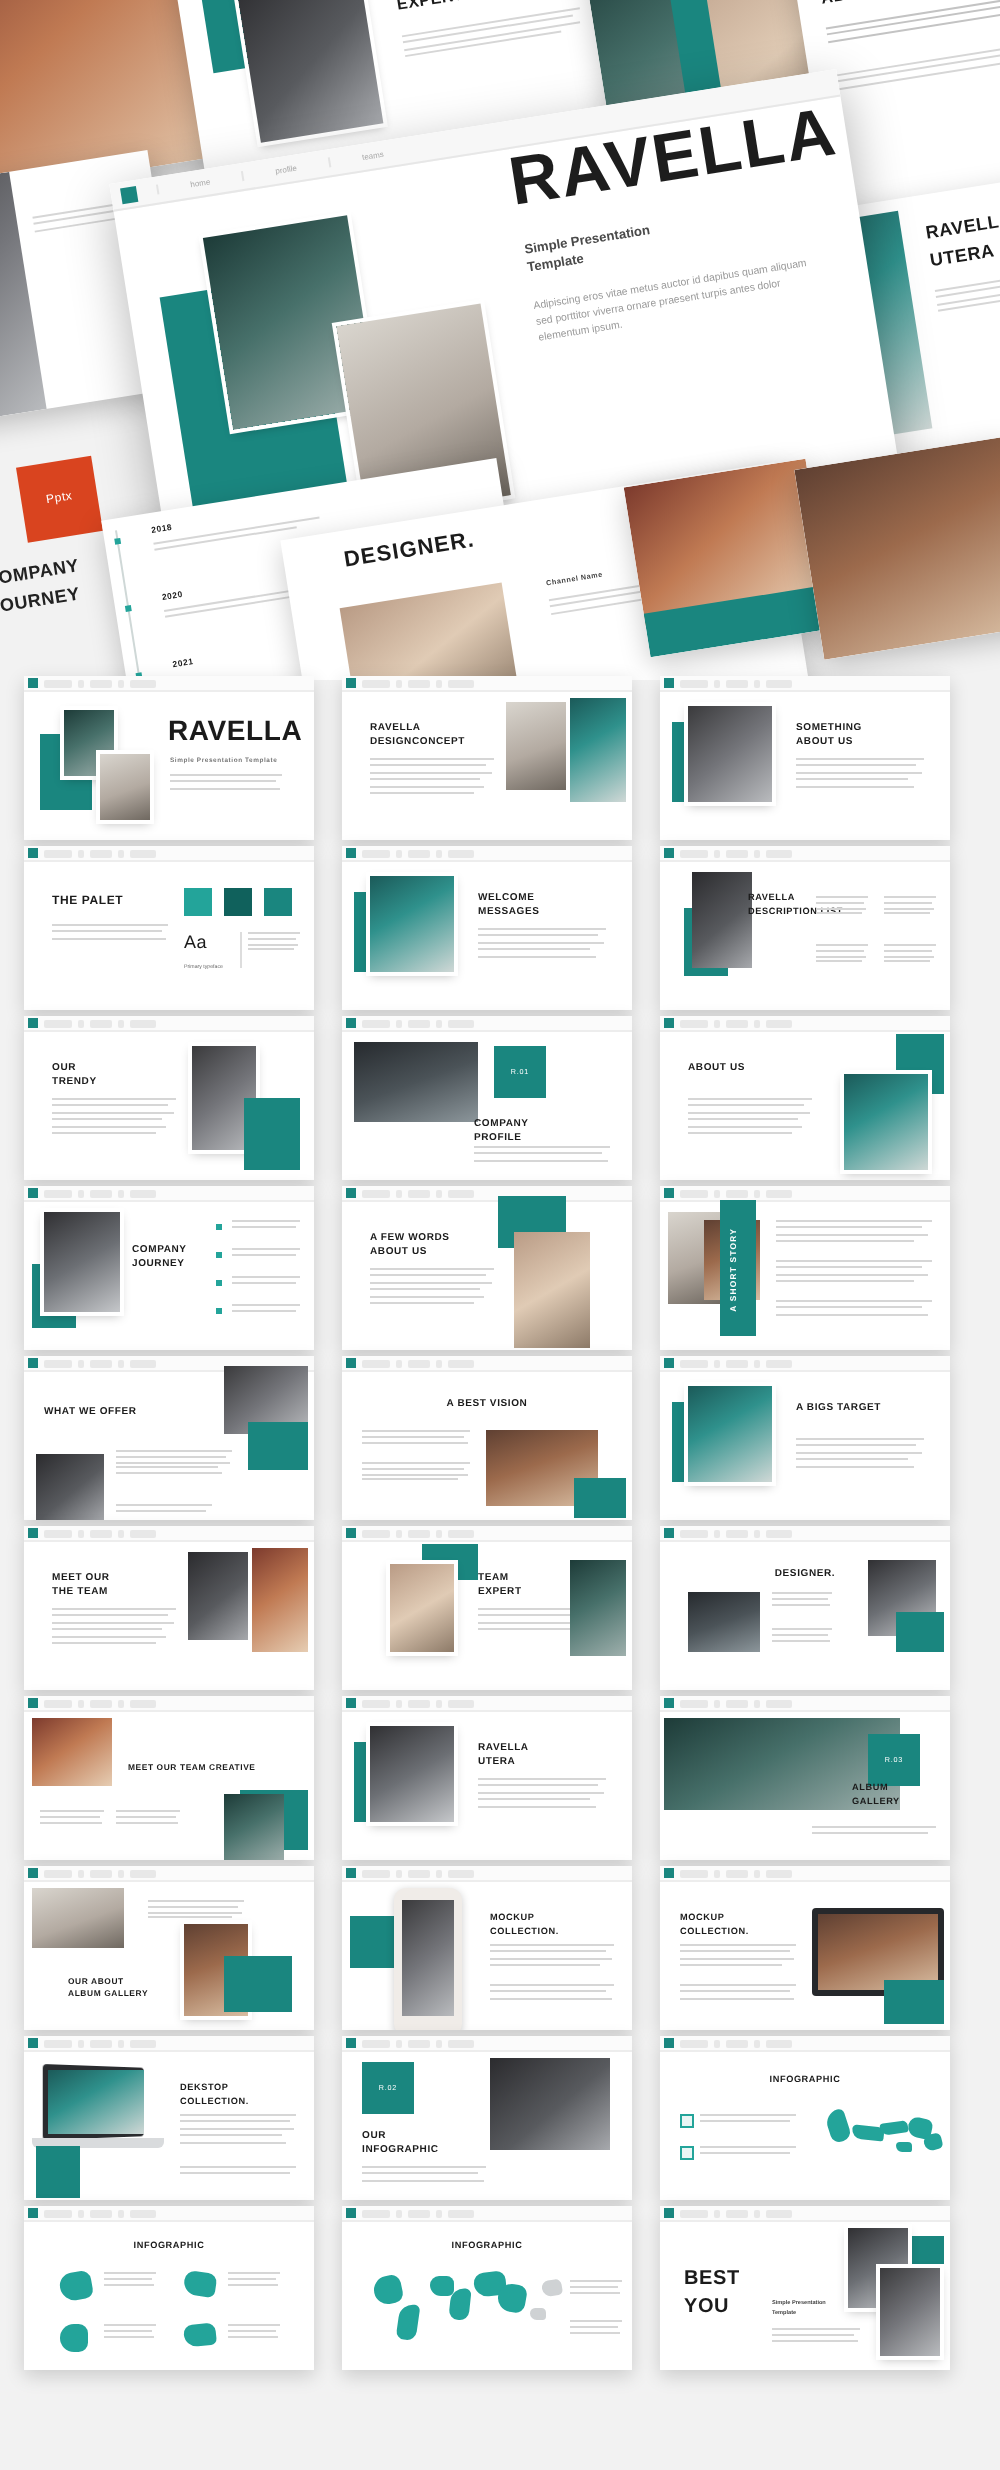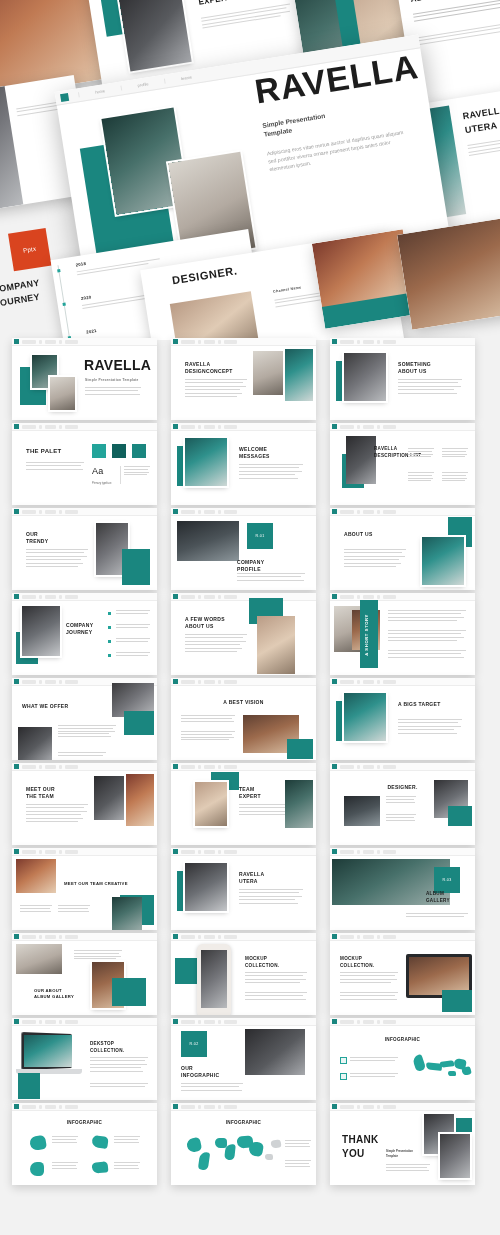--- a/index.html
+++ b/index.html
@@ -984,21 +984,21 @@
       <div class="slide" style="left: 330px; top: 769px; width: 145px; height: 82px;">
         <div class="slide-bar">
         <div class="bar-sq"></div>
         <div class="bar-tab w1"></div>
         <div class="bar-tab w4"></div>
         <div class="bar-tab w2"></div>
         <div class="bar-tab w4"></div>
         <div class="bar-tab w3"></div>
       </div>
         <div class="slide-body">
-          <div class="s-h" style="left:12px;top:24px;font-size:10px;">THANK</div>
+          <div class="s-h" style="left:12px;top:24px;font-size:10px;">BEST</div>
           <div class="s-h" style="left:12px;top:38px;font-size:10px;">YOU</div>
           <div class="s-sub" style="left:56px;top:40px;font-size:2.8px;font-weight:bold;color:#444;">Simple Presentation</div>
           <div class="s-sub" style="left:56px;top:45px;font-size:2.8px;font-weight:bold;color:#444;">Template</div>
           <div class="lines sh" style="left:56px;top:54px;width:44px;">
             <i style="width:100%"></i>
             <i style="width:94%"></i>
             <i style="width:98%"></i>
           </div>
           <div class="teal " style="left:116px;top:8px;width:26px;height:44px;"></div>
           <div class="ph p10 f" style="left:94px;top:4px;width:30px;height:40px;"></div>

